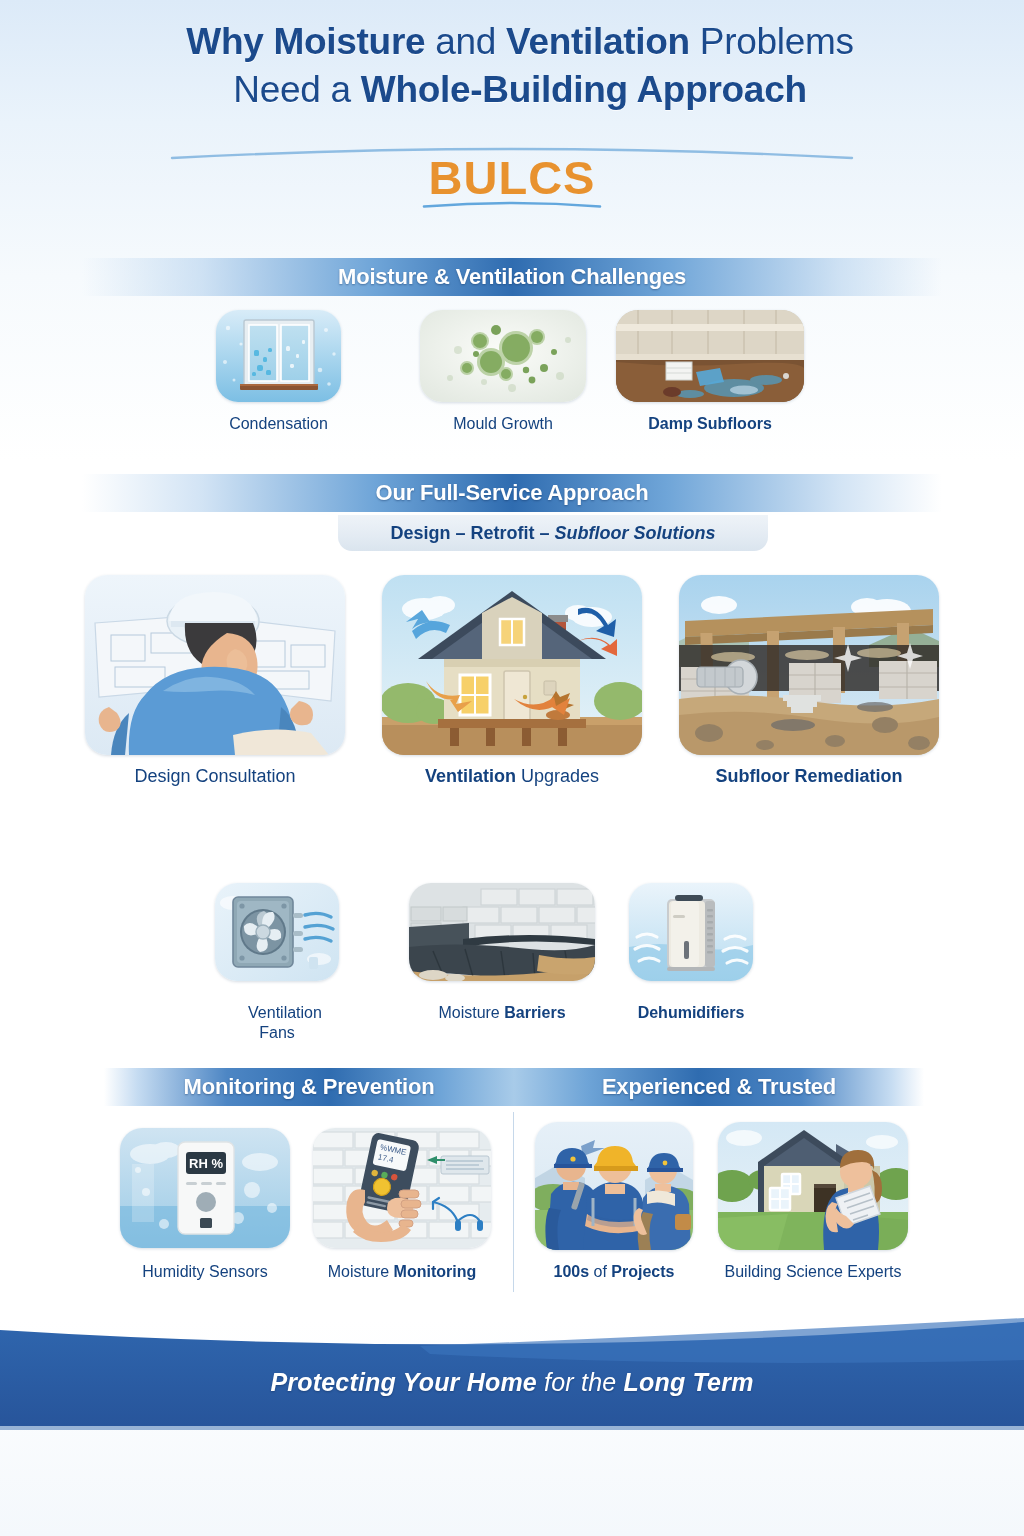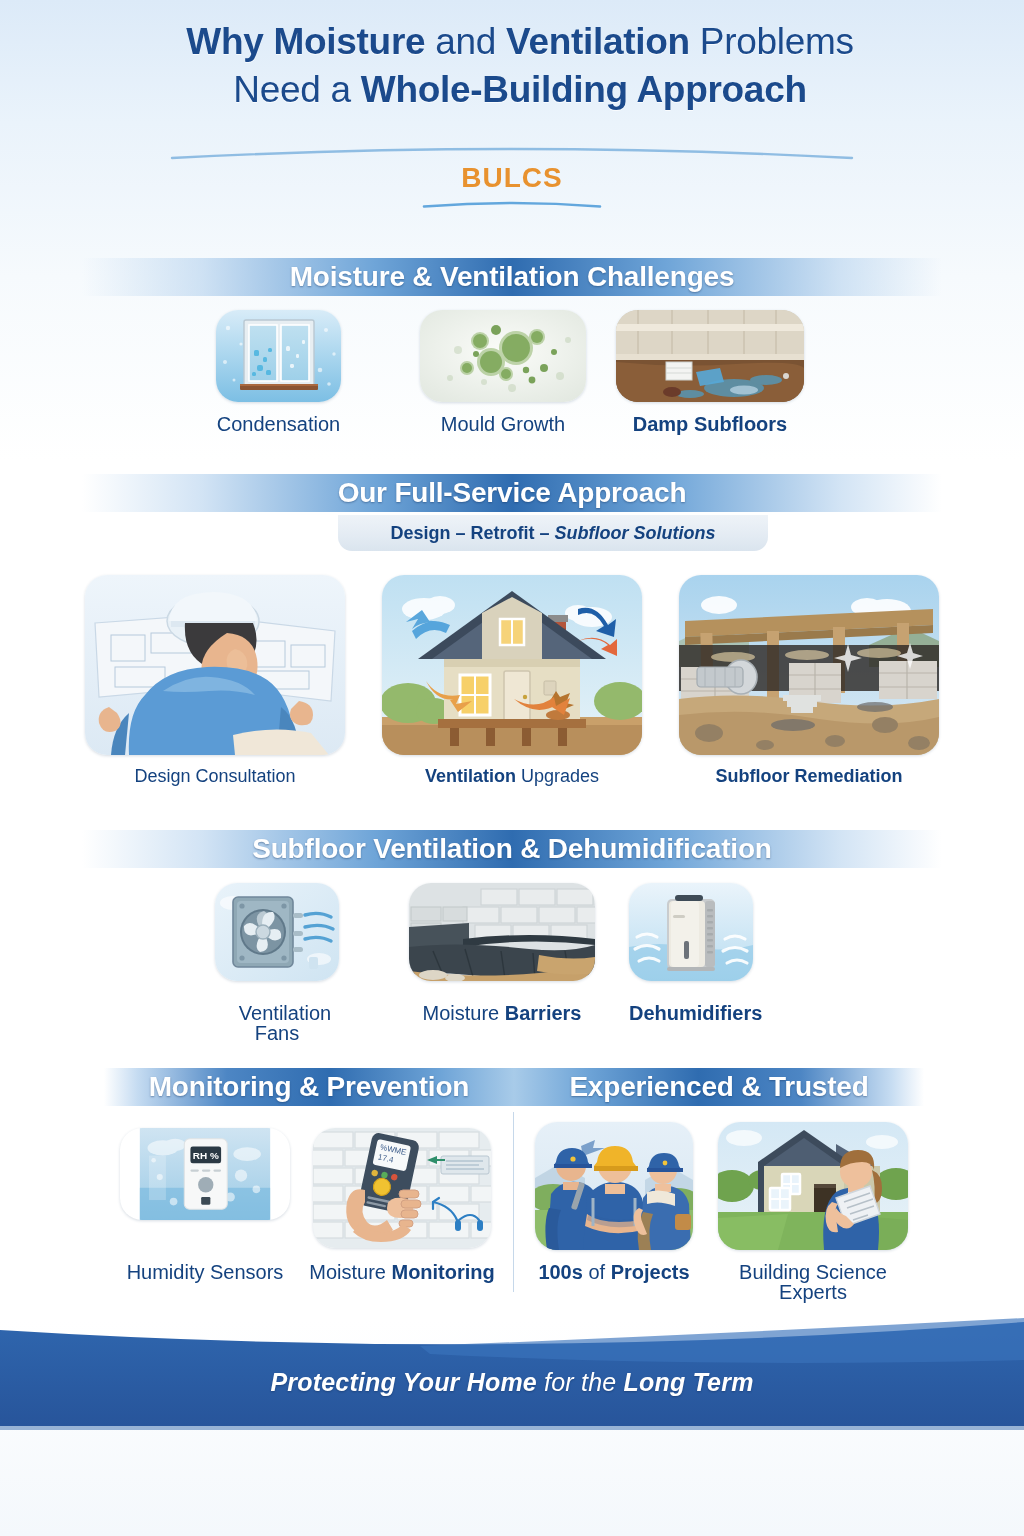--- a/index.html
+++ b/index.html
@@ -17,21 +17,21 @@
   }
   
   .title-wrap{position:absolute;left:8px;top:18px;width:1024px;text-align:center;}
   .title-line{
     color:#1b4a8c;font-size:37px;line-height:48px;letter-spacing:-0.3px;
     text-shadow:0 1px 0 rgba(255,255,255,.75);
   }
   .arc{position:absolute;left:170px;top:140px;width:684px;height:22px;}
   
   .logo{position:absolute;left:0;top:158px;width:1024px;text-align:center;}
-  .logo-main{font-size:28px;font-weight:bold;color:#e8922f;letter-spacing:1px;line-height:40px;}
+  .logo-main{font-size:47px;font-weight:bold;color:#e8922f;letter-spacing:1px;line-height:40px;}
   .logo-swoosh{width:180px;height:9px;display:block;margin:1px auto 0;}
   .logo-sub{font-size:20px;color:#4b9ad6;line-height:26px;letter-spacing:.3px;}
   
   .banner{
     position:absolute;height:38px;display:flex;align-items:center;justify-content:center;
   }
   .banner .bg{
     position:absolute;left:0;top:0;width:100%;height:100%;
     background:linear-gradient(90deg,
       rgba(255,255,255,0) 0%,
@@ -54,37 +54,37 @@
   .banner .bg.halfR{
     background:linear-gradient(90deg,
       #a8cbe9 0%,
       #6ea4d7 18%,
       #2f6cb0 45%,
       #4d86c4 70%,
       rgba(160,197,233,.6) 92%,
       rgba(255,255,255,0) 100%);
   }
   .banner .txt{
-    position:relative;color:#ffffff;font-weight:bold;font-size:28px;letter-spacing:-0.2px;
+    position:relative;color:#ffffff;font-weight:bold;font-size:22px;letter-spacing:-0.2px;
     text-shadow:0 1px 2px rgba(20,50,95,.45);
   }
   
   .subbanner{
     position:absolute;left:297px;top:515px;width:430px;height:36px;
     background:linear-gradient(180deg,#eef3f8 0%,#e3ebf3 60%,#dae4ee 100%);
     border-radius:0 0 14px 14px;
     display:flex;align-items:center;justify-content:center;margin-left:41px;
   }
   .subbanner span{color:#14427f;font-size:18px;}
   
   .tile{position:absolute;border-radius:22px;overflow:hidden;
         box-shadow:0 1px 3px rgba(30,60,100,.18);}
   .tile svg{display:block;width:100%;height:100%;}
   .cap{
-    position:absolute;text-align:center;color:#14427f;font-size:20px;line-height:20px;
+    position:absolute;text-align:center;color:#14427f;font-size:16px;line-height:20px;
   }
   .cap.big{font-size:18px;line-height:22px;}
   .c-b{font-weight:bold;}
   
   .vdiv{position:absolute;left:513px;top:1112px;width:1px;height:180px;background:#c6d8ea;}
   
   .footer{position:absolute;left:0;top:1318px;width:1024px;height:120px;}
   .footer-txt{
     position:absolute;left:0;top:1368px;width:1024px;text-align:center;
     color:#ffffff;font-size:25px;font-style:italic;font-weight:bold;letter-spacing:.2px;
@@ -426,24 +426,20 @@
       </g>
       <g fill="#e0e2e0">
         <rect x="104" y="120" width="38" height="6"></rect>
           <rect x="108" y="126" width="30" height="6"></rect>
         <rect x="112" y="132" width="22" height="6"></rect>
       </g>
     </svg>
   </div>
   <div class="cap big" style="left:679px;top:765px;width:260px;"><span style="font-weight: bold;">Subfloor Remediation</span></div>
 
-  <div class="banner" style="left:82px;top:830px;width:860px;">
-    <div class="bg"></div>
-    <div class="txt">Subfloor Ventilation &amp; Dehumidification</div>
-  </div>
 
   <div class="tile" style="left:215px;top:883px;width:124px;height:98px;">
     <svg viewBox="0 0 124 98">
       <defs>
         <linearGradient id="fbg" x1="0" y1="0" x2="1" y2="1">
           <stop offset="0" stop-color="#e9f3fa"></stop>
             <stop offset="1" stop-color="#cfe4f2"></stop>
         </linearGradient>
       </defs>
       <rect width="124" height="98" fill="url(#fbg)"></rect>
@@ -567,21 +563,21 @@
   <div class="banner" style="left:104px;top:1068px;width:410px;">
     <div class="bg halfL"></div>
     <div class="txt">Monitoring &amp; Prevention</div>
   </div>
   <div class="banner" style="left:514px;top:1068px;width:410px;text-align:center;">
     <div class="bg halfR"></div>
     <div class="txt">Experienced &amp; Trusted</div>
   </div>
   <div class="vdiv"></div>
 
-  <div class="tile" style="left:120px;top:1128px;width:170px;height:92px;">
+  <div class="tile" style="left:120px;top:1128px;width:170px;height:120px;">
     <svg viewBox="0 0 170 120">
       <defs>
         <linearGradient id="hsbg" x1="0" y1="0" x2="0" y2="1">
           <stop offset="0" stop-color="#cfe4f2"></stop>
             <stop offset="1" stop-color="#9ccbe6"></stop>
         </linearGradient>
       </defs>
       <rect width="170" height="120" fill="url(#hsbg)"></rect>
       <rect y="78" width="170" height="42" fill="#6fb4dd" opacity=".55"></rect>
       <g fill="#ffffff" opacity=".55">

